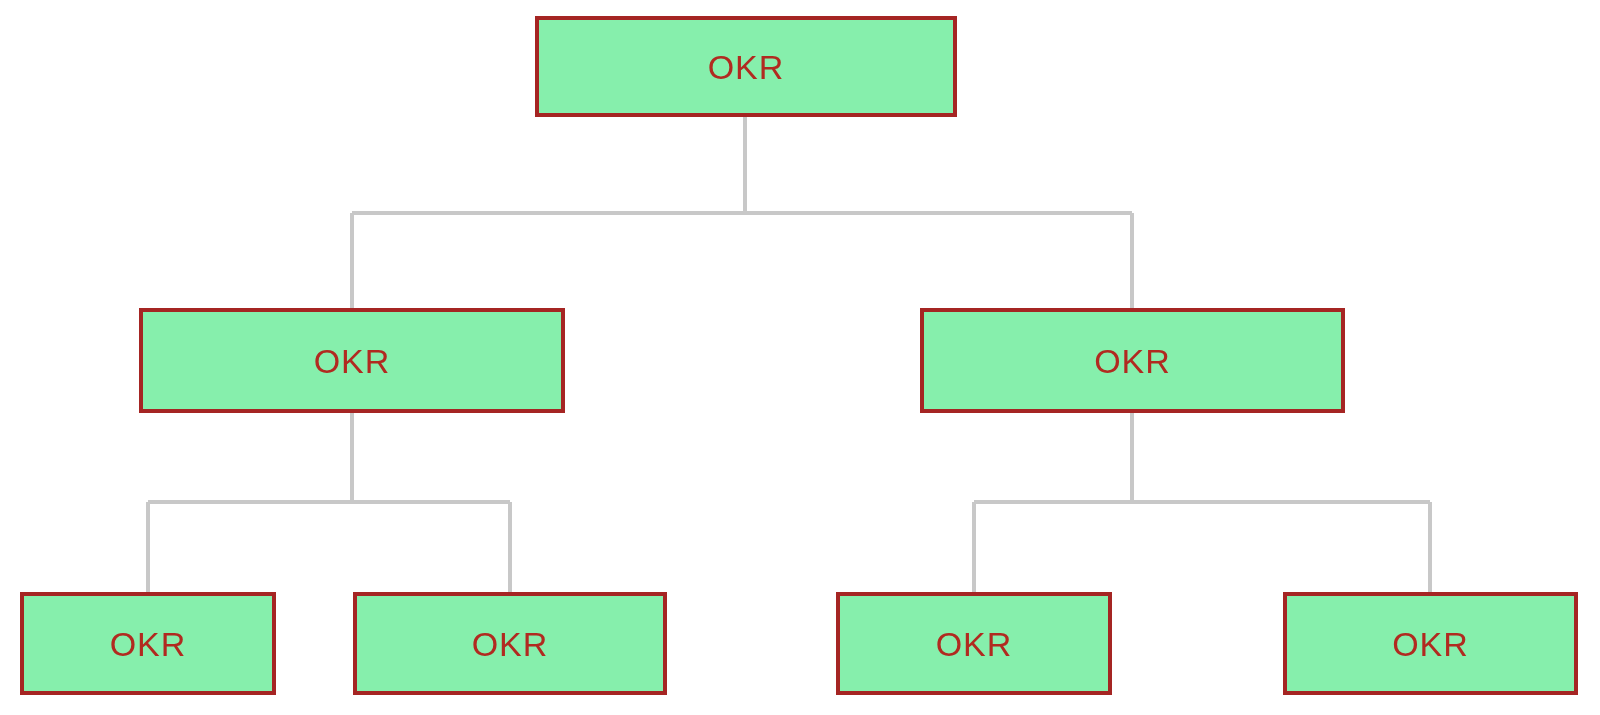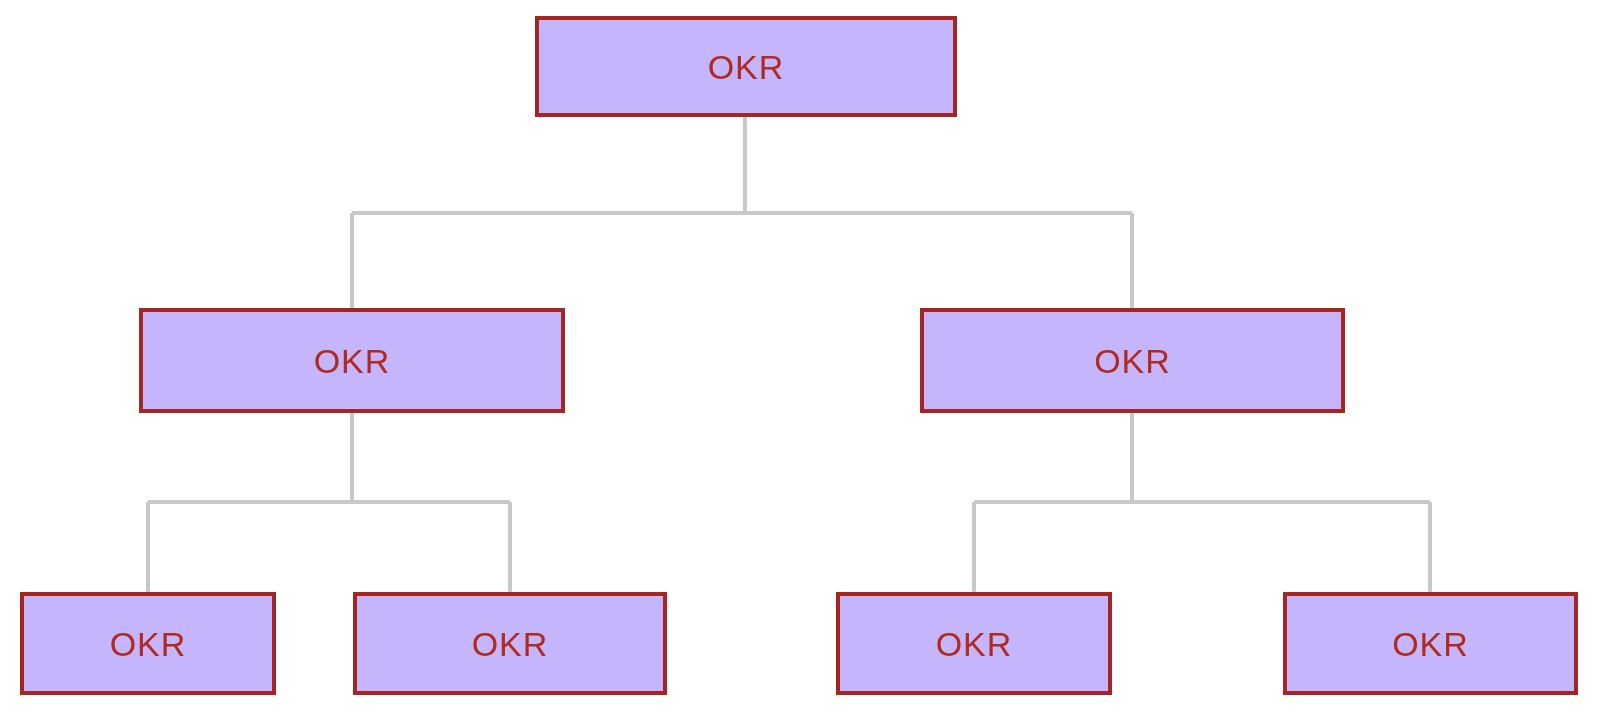--- a/index.html
+++ b/index.html
@@ -24,21 +24,21 @@
   }
   .edges path {
     fill: none;
     stroke: var(--connector, #C8C8C8);
     stroke-width: 4;
   }
   .node {
     position: absolute;
     box-sizing: border-box;
     border: 4px solid var(--node-border, #A52523);
-    background: #c4b5fd;
+    background: #86efac;
     display: flex;
     align-items: center;
     justify-content: center;
     z-index: 1;
   }
   .node .label {
     color: var(--node-text, #B12A20);
     font-size: 34px;
     letter-spacing: 1px;
     line-height: 1;

